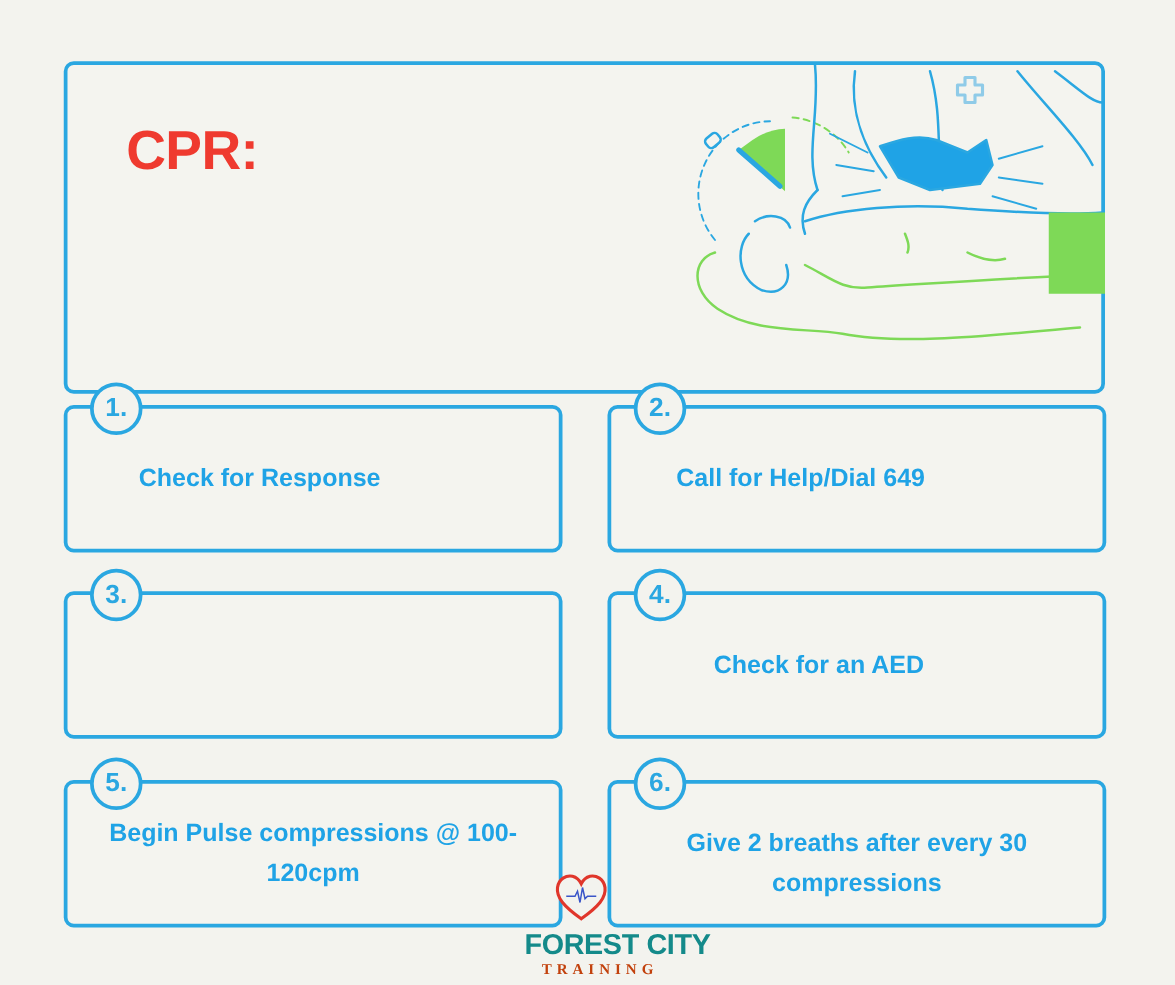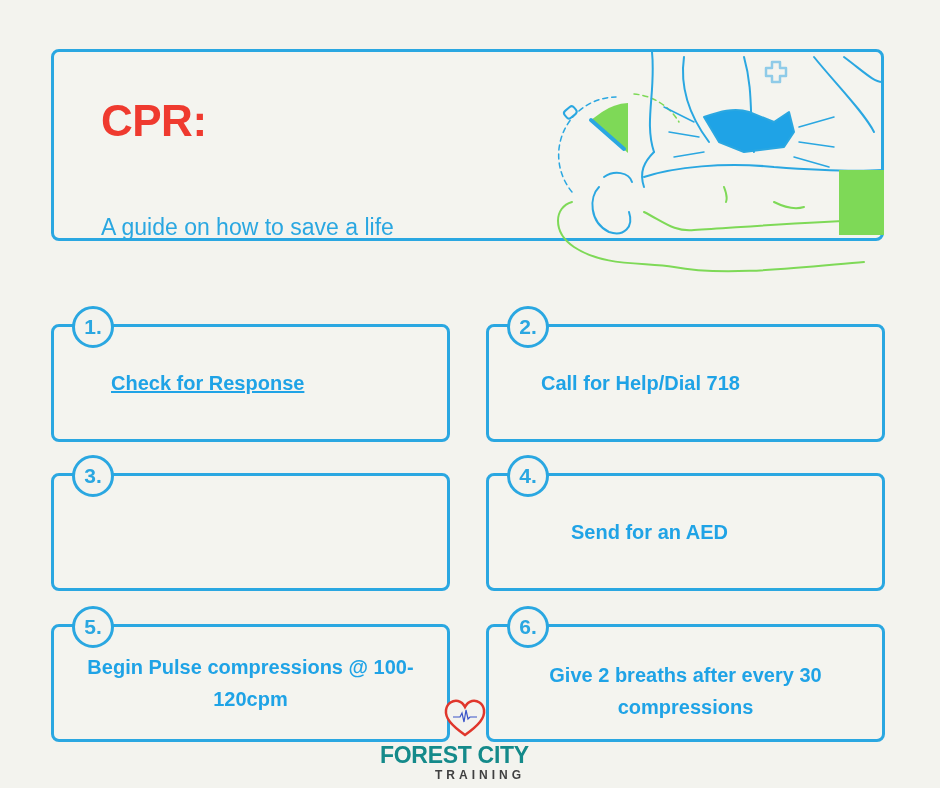--- a/index.html
+++ b/index.html
@@ -3,21 +3,21 @@
 <meta charset="utf-8">
 <style>
   * { box-sizing: border-box; margin: 0; padding: 0; }
   html, body { width: 940px; height: 788px; overflow: hidden; }
   body {
     background: #f3f3ee;
     font-family: "Liberation Sans", sans-serif;
     position: relative;
   }
   .hero {
-    position: absolute; left: 51px; top: 49px; width: 833px; height: 192px;
+    position: absolute; left: 51px; top: 49px; width: 833px; height: 266px;
     border: 3px solid #2aa7e1; border-radius: 8px; background: #f4f4ef;
   }
   .hero-title {
     position: absolute; left: 47px; top: 44px;
     color: #ef3a2f; font-weight: bold; font-size: 44px; line-height: 50px;
     letter-spacing: -0.5px;
   }
   .hero-sub {
     position: absolute; left: 47px; top: 162px;
     color: #2aa7e1; font-size: 23px;
@@ -35,36 +35,35 @@
     display: flex; align-items: center; justify-content: center;
   }
   .step-text {
     position: absolute; left: 10px; right: 10px; top: 0; bottom: 0;
     display: flex; align-items: center; justify-content: center;
     text-align: center; color: #1fa3e6; font-weight: bold; font-size: 20px; line-height: 32px;
   }
   .logo { position: absolute; left: 380px; top: 698px; width: 200px; height: 90px; }
   .logo-heart { position: absolute; left: 63px; top: 0; width: 44px; height: 40px; }
   .logo-name {
-    position: absolute; left: 0; width: 200px; top: 44px; 
+    position: absolute; left: 14px; width: 200px; top: 44px; text-align: center;
     color: #148a8a; font-weight: bold; font-size: 23px; letter-spacing: -0.3px;
   }
   .logo-sub {
     position: absolute; left: 0; width: 200px; top: 70px; text-align: center;
-    color: #404040; font-weight: bold; font-size: 12px; letter-spacing: 4px;
+    color: #c2410c; font-weight: bold; font-size: 12px; letter-spacing: 4px; font-family: Liberation Serif, serif;
   }
 </style>
 </head>
 <body>
 
 <div class="hero">
   <div class="hero-title">
     <div>CPR:</div>
   </div>
-  <div class="hero-sub">A guide on how to save a life</div>
 
   <svg class="illustration" viewBox="0 0 340 233" fill="none" stroke-linecap="round" stroke-linejoin="round">
 
     <path d="M28 140 A58 58 0 0 1 72 45" stroke="#2aa7e1" stroke-width="1.5" stroke-dasharray="5 4"></path>
     <path d="M90 42 A58 58 0 0 1 135 70" stroke="#7ed957" stroke-width="1.5" stroke-dasharray="5 4"></path>
     <path d="M47 68 L84 101 L84 51 A50 50 0 0 0 58 60 Z" fill="#7ed957" stroke="none"></path>
     <path d="M47 68 L80 97" stroke="#2aa7e1" stroke-width="4"></path>
     <rect x="20" y="56" width="12" height="9" rx="3" stroke="#2aa7e1" stroke-width="2" transform="rotate(-40 26 60)"></rect>
 
     <path d="M222 16 h6 v-6 h8 v6 h6 v8 h-6 v6 h-8 v-6 h-6 z" stroke="#8fcbe8" stroke-width="2.5"></path>
@@ -84,32 +83,32 @@
     <path d="M100 160 C120 170 130 180 150 178 C200 175 260 170 330 168" stroke="#7ed957" stroke-width="2"></path>
     <path d="M55 135 C45 145 45 170 65 180 C80 185 90 175 85 160" stroke="#2aa7e1" stroke-width="2"></path>
     <path d="M60 125 C70 118 85 120 88 130" stroke="#2aa7e1" stroke-width="2"></path>
     <rect x="295" y="118" width="45" height="65" fill="#7ed957"></rect>
     <path d="M180 135 C182 140 184 145 182 150 M230 150 C240 155 250 158 260 155" stroke="#7ed957" stroke-width="2"></path>
   </svg>
 </div>
 
 <div class="step" style="left:51px; top:324px;">
   <div class="badge">1.</div>
-  <div class="step-text" style="justify-content:flex-start; padding-left:47px;text-decoration:underline;">Check for Response</div>
+  <div class="step-text" style="justify-content:flex-start; padding-left:47px;">Check for Response</div>
 </div>
 <div class="step" style="left:486px; top:324px;">
   <div class="badge">2.</div>
-  <div class="step-text" style="justify-content:flex-start; padding-left:42px;">Call for Help/Dial 718</div>
+  <div class="step-text" style="justify-content:flex-start; padding-left:42px;">Call for Help/Dial 649</div>
 </div>
 <div class="step" style="left:51px; top:473px;">
   <div class="badge">3.</div>
 </div>
 <div class="step" style="left:486px; top:473px;">
   <div class="badge">4.</div>
-  <div class="step-text" style="justify-content:flex-start; padding-left:72px;">Send for an AED</div>
+  <div class="step-text" style="justify-content:flex-start; padding-left:72px;">Check for an AED</div>
 </div>
 <div class="step" style="left:51px; top:624px;">
   <div class="badge">5.</div>
   <div class="step-text" style="padding:0 20px;">Begin Pulse compressions @ 100-120cpm</div>
 </div>
 <div class="step" style="left:486px; top:624px;">
   <div class="badge">6.</div>
   <div class="step-text" style="padding:0 14px;margin-top:16px;">Give 2 breaths after every 30 compressions</div>
 </div>
 

